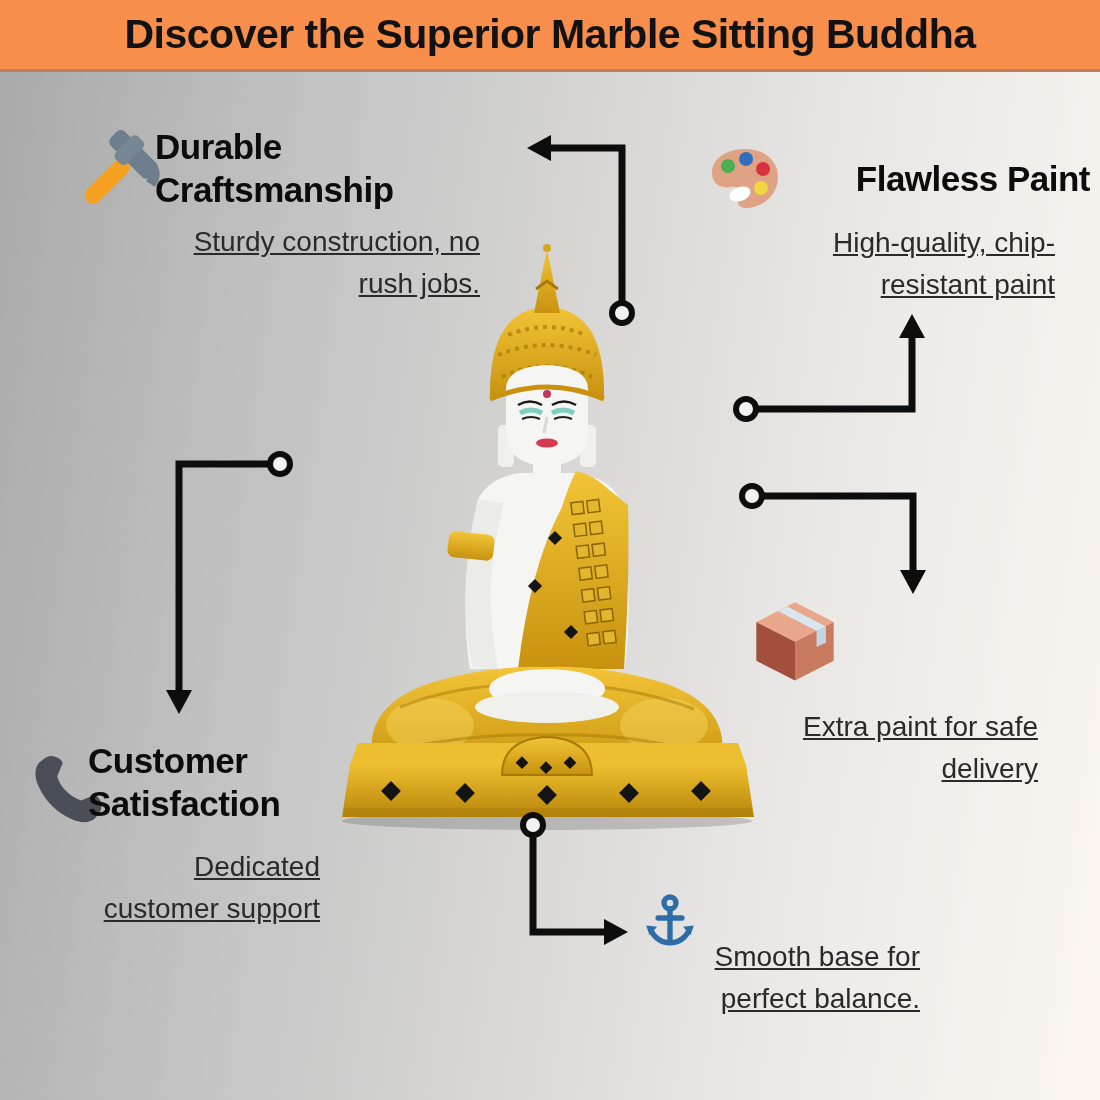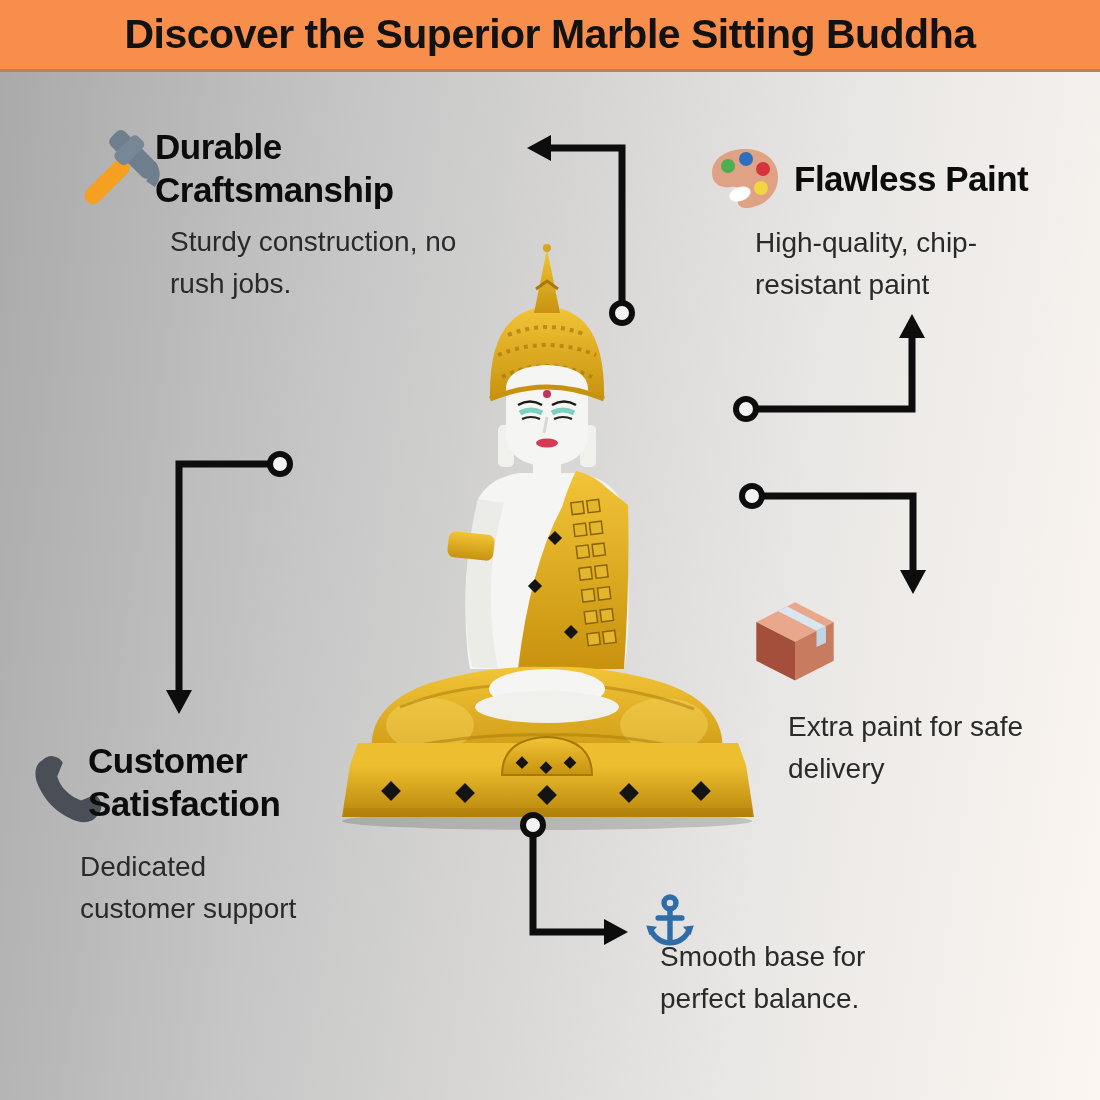--- a/index.html
+++ b/index.html
@@ -16,23 +16,23 @@
   .banner h1{
     margin:0;font-size:41px;font-weight:800;color:#121212;letter-spacing:-.5px;
   }
   .stage{position:absolute;left:0;top:88px;width:1100px;height:1012px;}
   .abs{position:absolute;}
   .feature h2{
     margin:0;font-size:35px;line-height:1.22;font-weight:800;color:#0c0c0c;
     letter-spacing:-.5px;text-align:left;
   }
   .feature p{
-    margin:10px 0 0 0;font-size:28px;line-height:1.5;color:#2a2a2a;text-align:left;
-  }
-  .row{display:flex;align-items:center;gap:14px;justify-content:flex-start;}
+    margin:10px 0 0 0;font-size:28px;line-height:1.5;color:#2a2a2a;text-align:right;text-decoration:underline;
+  }
+  .row{display:flex;align-items:center;gap:14px;justify-content:space-between;}
   .row h2{text-align:left;}
   svg{display:block;}
   .connectors{position:absolute;left:0;top:0;}
 </style>
 </head>
 <body>
 
 <div class="canvas">
 
   <header class="banner">

